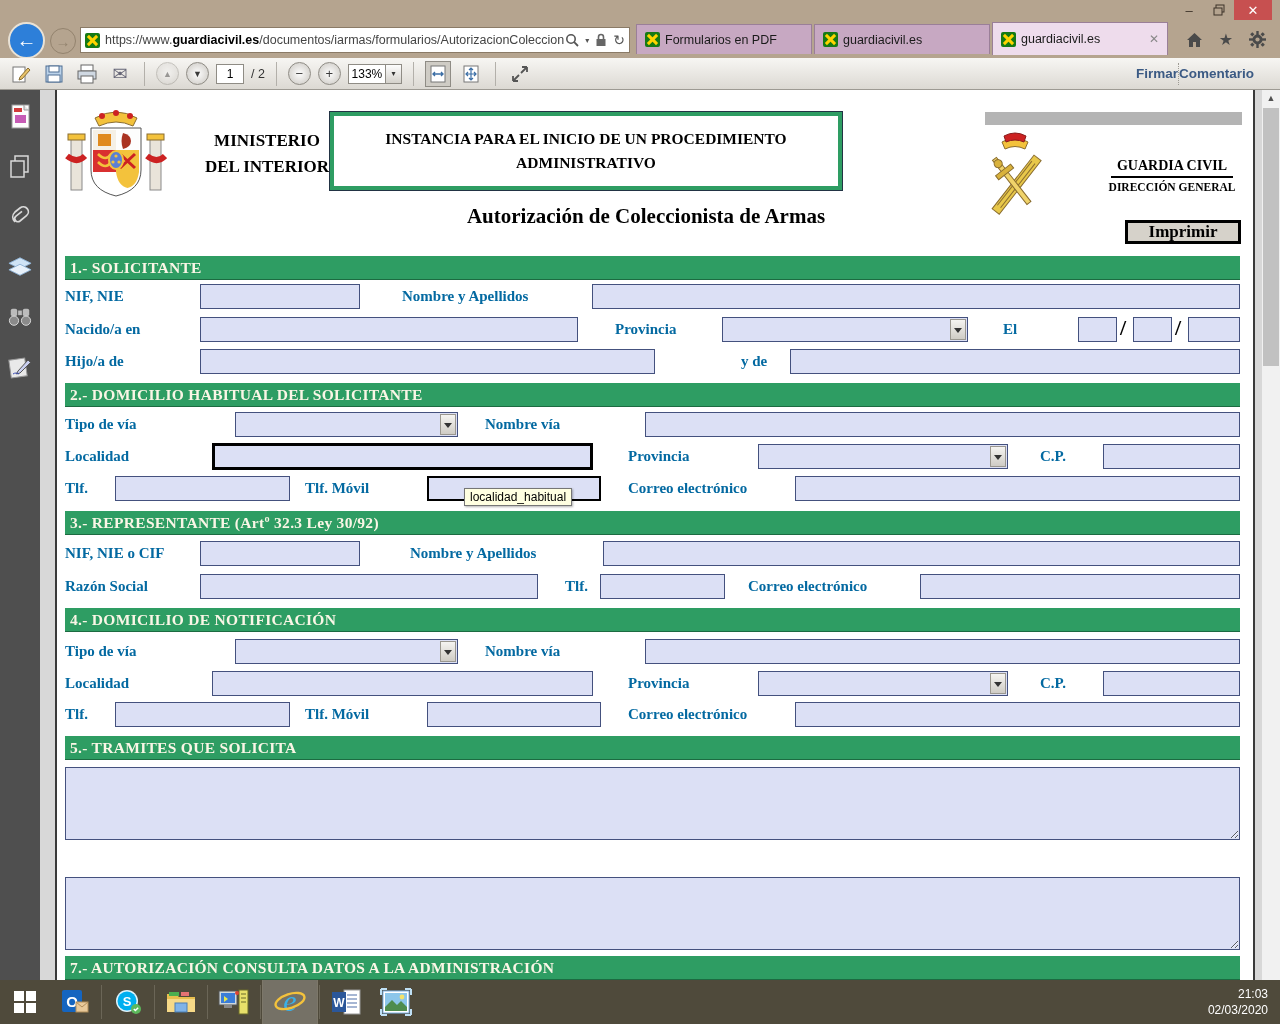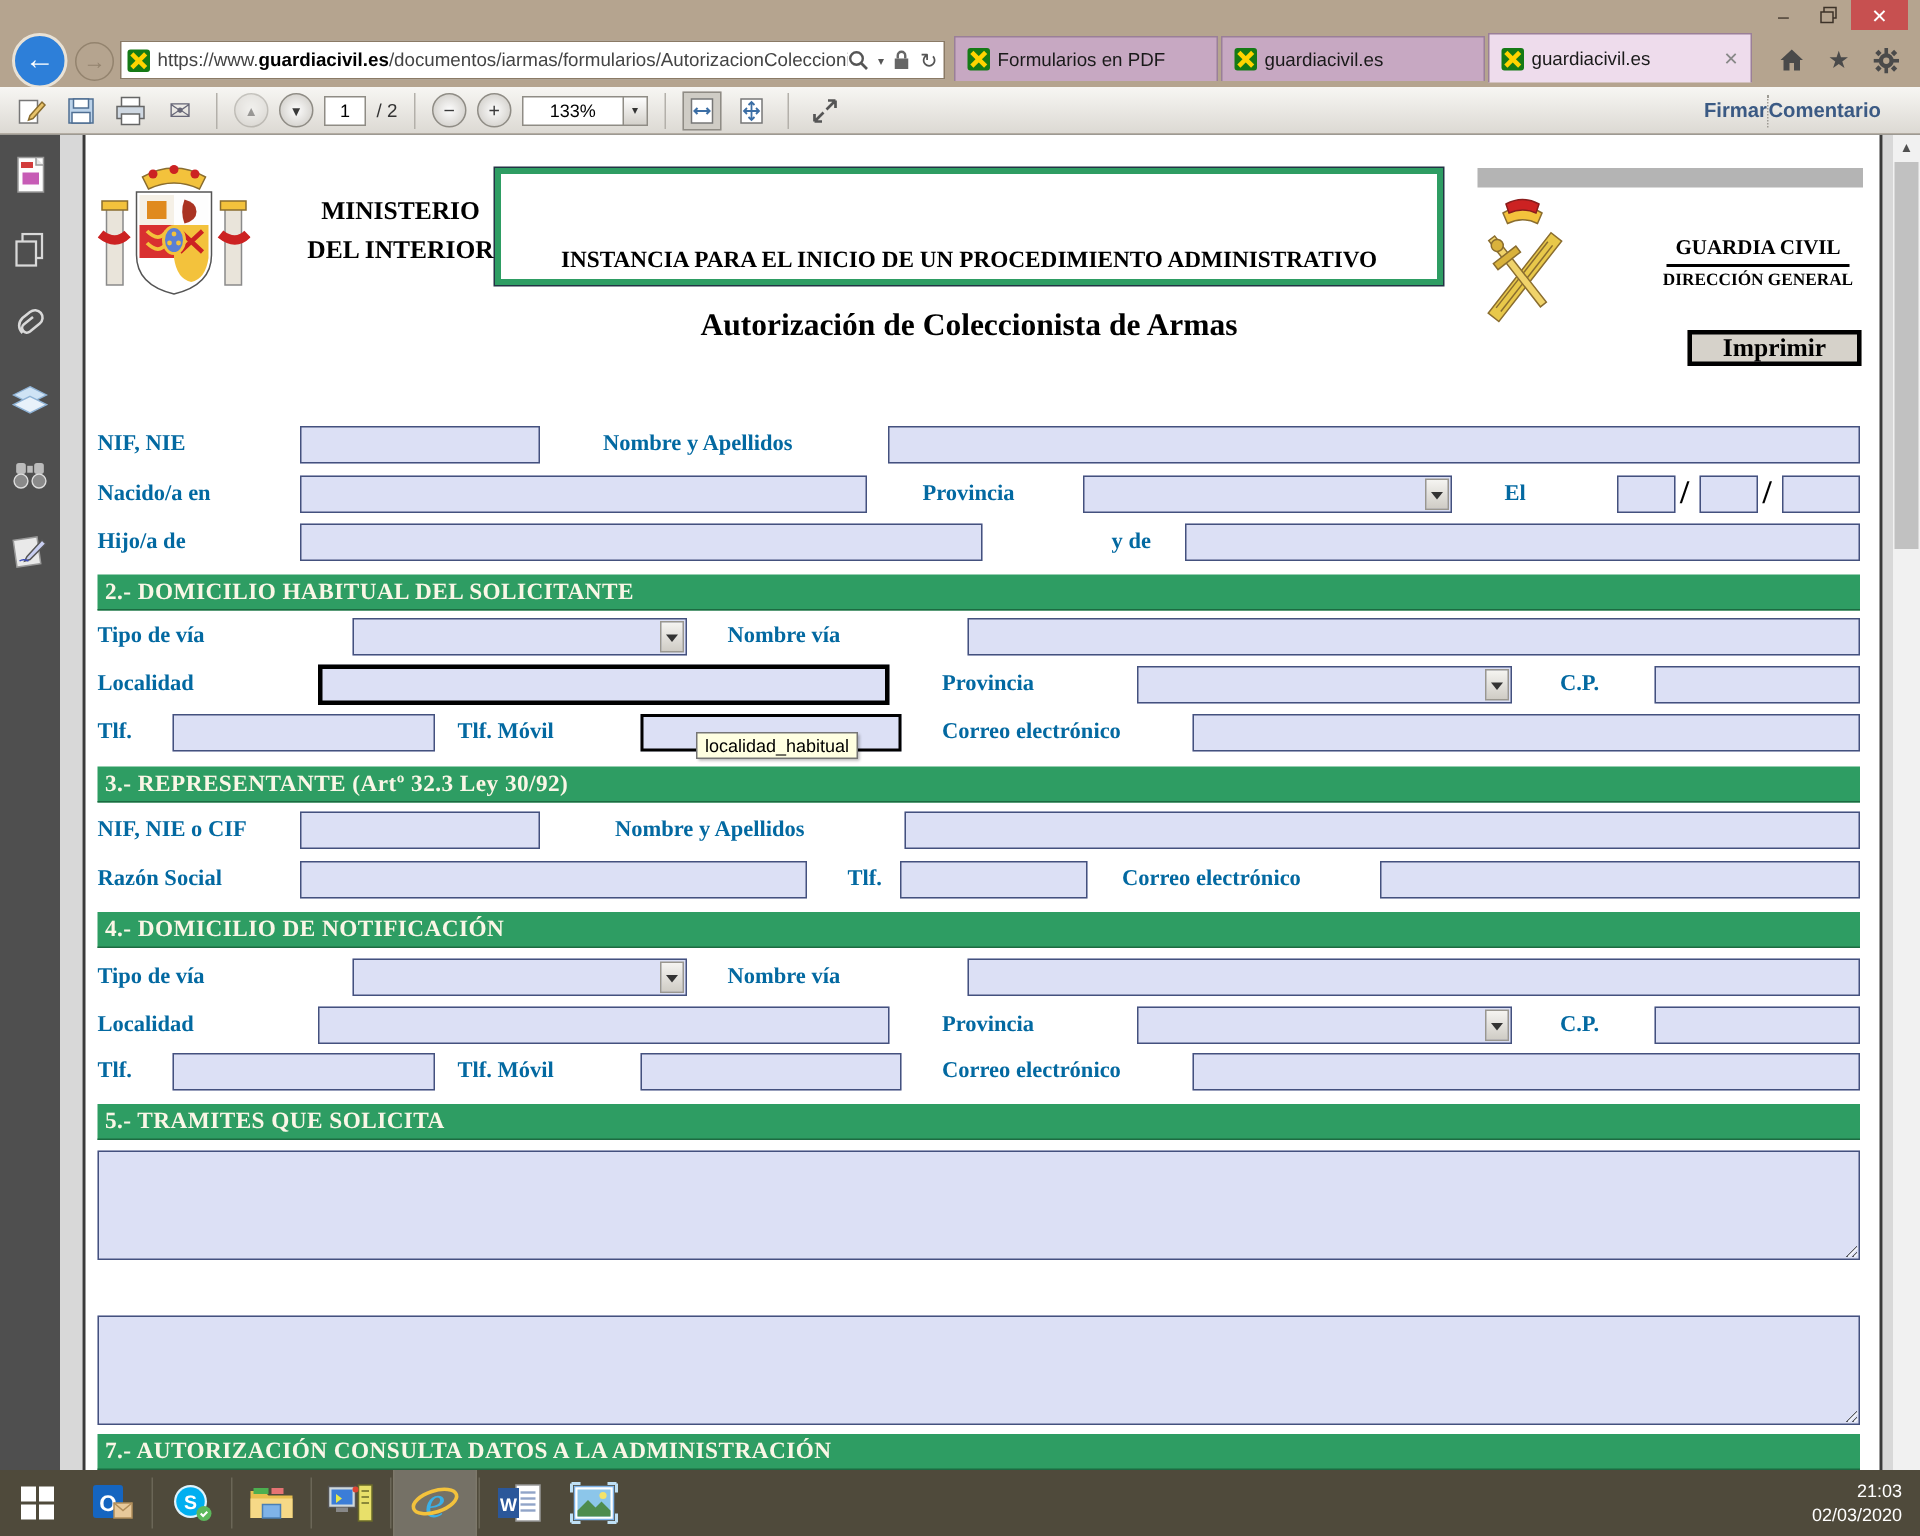--- a/index.html
+++ b/index.html
@@ -21,21 +21,21 @@
   .tabclose{margin-left:auto;color:#888;font-size:12px;padding-left:8px}
   .chromeicons{position:absolute;top:10px;right:14px;display:flex;gap:16px;align-items:center;color:#4a4a4a}
   
   .pdftb{position:absolute;left:0;top:58px;width:1280px;height:32px;background:linear-gradient(#f7f6f3,#dcd9d3);border-bottom:1px solid #9d9a93;display:flex;align-items:center;padding:0 8px;gap:7px}
   .tsep{width:1px;height:24px;background:#b3b0aa;margin:0 4px}
   .tbtn{width:26px;height:26px;display:flex;align-items:center;justify-content:center;cursor:pointer;border:1px solid transparent}
   .tbtn.pressed{background:#cfccc5;border:1px solid #8f8c85}
   .circlebtn{width:23px;height:23px;border-radius:50%;background:radial-gradient(#fdfdfd,#c9c6c0);border:1px solid #8f8c85;display:flex;align-items:center;justify-content:center;font-size:13px;color:#3a3a3a;cursor:pointer}
   .circlebtn.dis{opacity:.45}
   .pageinp{width:28px;height:20px;border:1px solid #8f8c85;background:#fff;text-align:center;font-size:12px}
-  .zoombox{width:68px;height:20px;border:1px solid #8f8c85;background:#fff;text-align:center;font-size:12px;line-height:18px}
+  .zoombox{width:38px;height:20px;border:1px solid #8f8c85;background:#fff;text-align:center;font-size:12px;line-height:18px}
   .zoomdrop{width:16px;height:20px;background:linear-gradient(#fdfdfd,#d4d1cb);border:1px solid #8f8c85;border-left:none;display:flex;align-items:center;justify-content:center;font-size:8px;color:#333;cursor:pointer}
   .tblink{font:bold 13.5px "Liberation Sans",sans-serif;color:#3b5a84;cursor:pointer}
   
   .main{position:absolute;left:0;top:90px;width:1280px;height:890px;background:#d8d8d8}
   .sidepane{position:absolute;left:0;top:0;width:40px;height:890px;background:#4f4f4f;display:flex;flex-direction:column;align-items:center;padding-top:14px;gap:24px}
   .spicon{width:24px;height:26px;display:flex;align-items:center;justify-content:center;cursor:pointer}
   .page{position:absolute;left:55px;top:0;width:1200px;height:890px;background:#fff;border-left:2px solid #3a3a3a;border-right:2px solid #3a3a3a;overflow:hidden}
   .scroll{position:absolute;right:0;top:0;width:18px;height:890px;background:#f1f1f1}
   .scrollup{position:absolute;left:0;top:0;width:18px;height:17px;color:#505050;font-size:9px;text-align:center;line-height:17px;cursor:pointer}
   .scrollthumb{position:absolute;left:1px;top:18px;width:16px;height:258px;background:#c1c1c1;cursor:pointer}
@@ -44,21 +44,21 @@
   .inp{position:absolute;height:25px;background:#dce0f5;border:1px solid #44517e}
   .inp.focus{border:3px solid #000}
   .inp.bold{border:2px solid #000}
   .sel{position:absolute;height:25px;background:#dce0f5;border:1px solid #44517e}
   .selbtn{position:absolute;right:1px;top:1px;bottom:1px;width:16px;background:linear-gradient(#f5f4f1,#cfccc5);border:1px solid #9a978f;display:flex;align-items:center;justify-content:center;cursor:pointer}
   .tri{width:0;height:0;border:4px solid transparent;border-top:5px solid #333;margin-top:5px}
   .bar{position:absolute;left:8px;width:1175px;height:24px;background:#2e9d63;color:#faf6e6;font:bold 15.5px "Liberation Serif",serif;line-height:23px;padding-left:5px;letter-spacing:.3px;border-bottom:1px solid #1c6b41}
   .ta{position:absolute;left:8px;width:1175px;height:73px;background:#dce0f5;border:1px solid #44517e}
   .slash{position:absolute;font:bold 22px "Liberation Serif",serif;color:#000}
   .tooltip{position:absolute;background:#ffffe1;border:1px solid #767676;font:12px "Liberation Sans",sans-serif;color:#000;padding:1px 5px;z-index:50;box-shadow:1px 1px 2px rgba(0,0,0,.3)}
-  .greenbox{position:absolute;left:273px;top:22px;width:632px;height:78px;border:4px solid #2e9d63;outline:1px solid #234;display:flex;flex-direction:row;align-items:flex-end;justify-content:center;text-align:center}
+  .greenbox{position:absolute;left:273px;top:22px;width:512px;height:78px;border:4px solid #2e9d63;outline:1px solid #234;display:flex;flex-direction:column;align-items:flex-start;justify-content:center;text-align:center}
   .greenbox div{font:bold 15.5px "Liberation Serif",serif;color:#000;line-height:24px}
   .ministry{position:absolute;left:120px;top:38px;width:180px;font:bold 17px "Liberation Serif",serif;line-height:26px;text-align:center}
   .subtitle{position:absolute;left:273px;top:114px;width:632px;text-align:center;font:bold 21px "Liberation Serif",serif}
   .graybar{position:absolute;left:928px;top:22px;width:257px;height:13px;background:#b4b4b4}
   .gctext{position:absolute;left:1030px;top:66px;width:170px;text-align:center}
   .gctext .l1{font:bold 14px "Liberation Serif",serif;border-bottom:2px solid #000;display:inline-block;padding:0 6px 2px}
   .gctext .l2{font:bold 11.5px "Liberation Serif",serif;margin-top:3px}
   .imprimir{position:absolute;left:1068px;top:130px;width:116px;height:24px;background:#d6d2ca;border:3px solid #000;font:bold 17px "Liberation Serif",serif;text-align:center;line-height:18px;cursor:pointer}
   
   .taskbar{position:absolute;left:0;top:980px;width:1280px;height:44px;background:#4f4a3b;display:flex;align-items:center}
@@ -306,20 +306,21 @@
           <rect x="24" y="38" width="19" height="5" fill="#d9b23c" stroke="#8a6d2f"></rect>
           <circle cx="33.5" cy="30" r="4" fill="#d9b23c" stroke="#8a6d2f"></circle>
         </g>
     </svg>
     <div class="gctext">
       <div class="l1">GUARDIA CIVIL</div>
       <div class="l2">DIRECCIÓN GENERAL</div>
     </div>
     <div class="imprimir">Imprimir</div>
 
+    <div class="bar" style="top:166px">1.- SOLICITANTE</div>
     <div class="lbl" style="left:8px;top:198px">NIF, NIE</div>
     <input class="inp" style="left: 143px; top: 194px; width: 160px;">
     <div class="lbl" style="left:345px;top:198px">Nombre y Apellidos</div>
     <input class="inp" style="left: 535px; top: 194px; width: 648px;">
     <div class="lbl" style="left:8px;top:231px">Nacido/a en</div>
     <input class="inp" style="left: 143px; top: 227px; width: 378px;">
     <div class="lbl" style="left:558px;top:231px">Provincia</div>
     <div class="sel" style="left:665px;top:227px;width:246px">
         <span class="selbtn">
           <span class="tri"></span>

